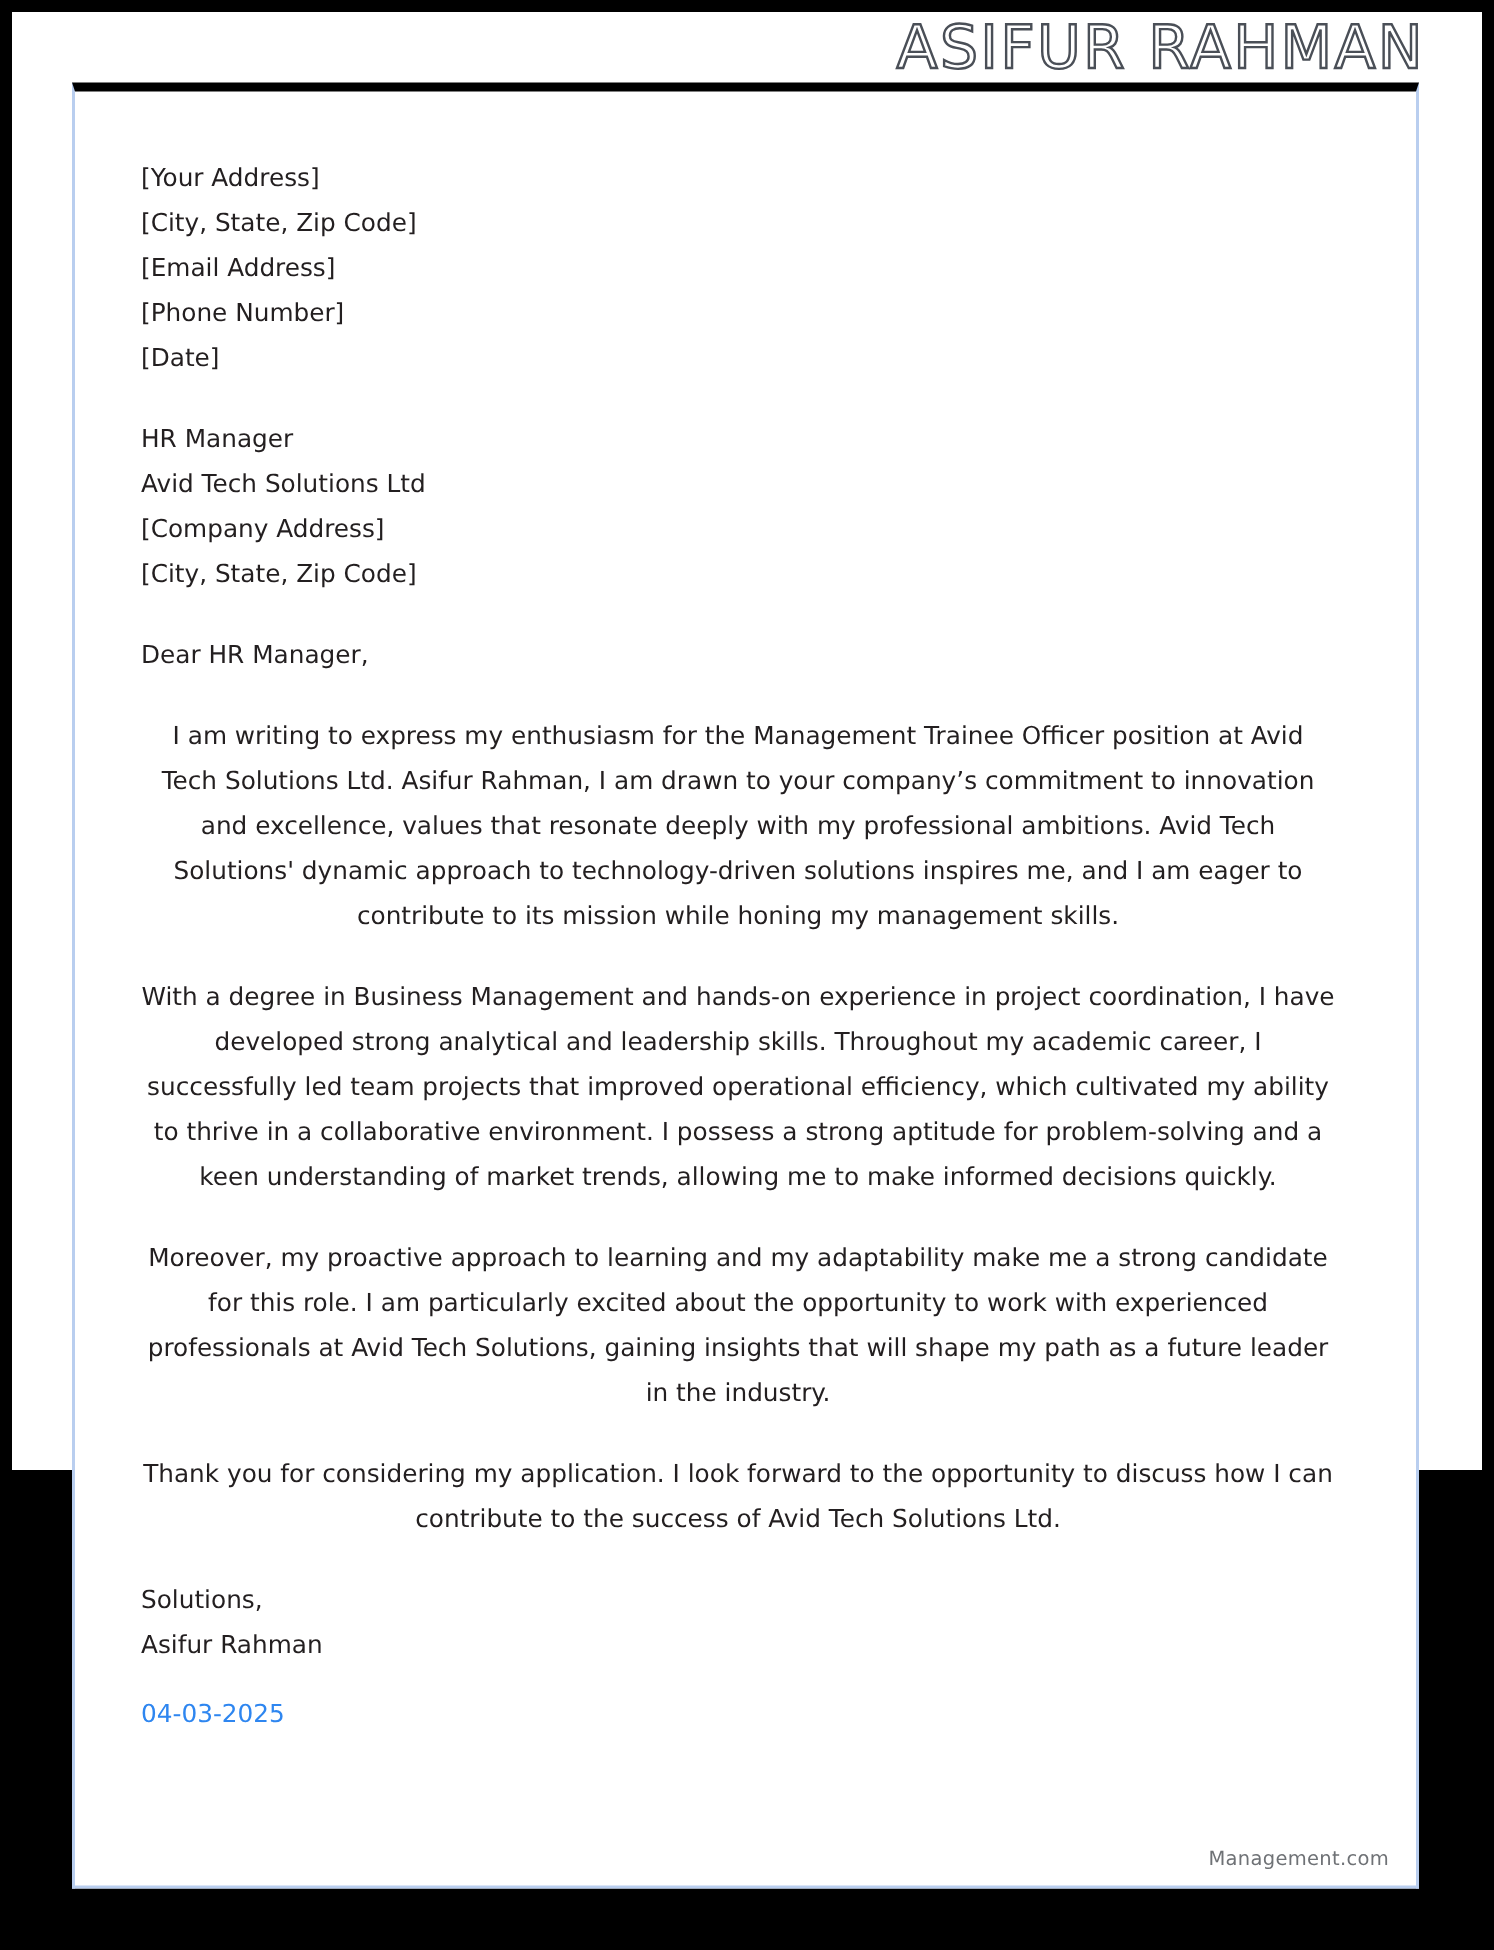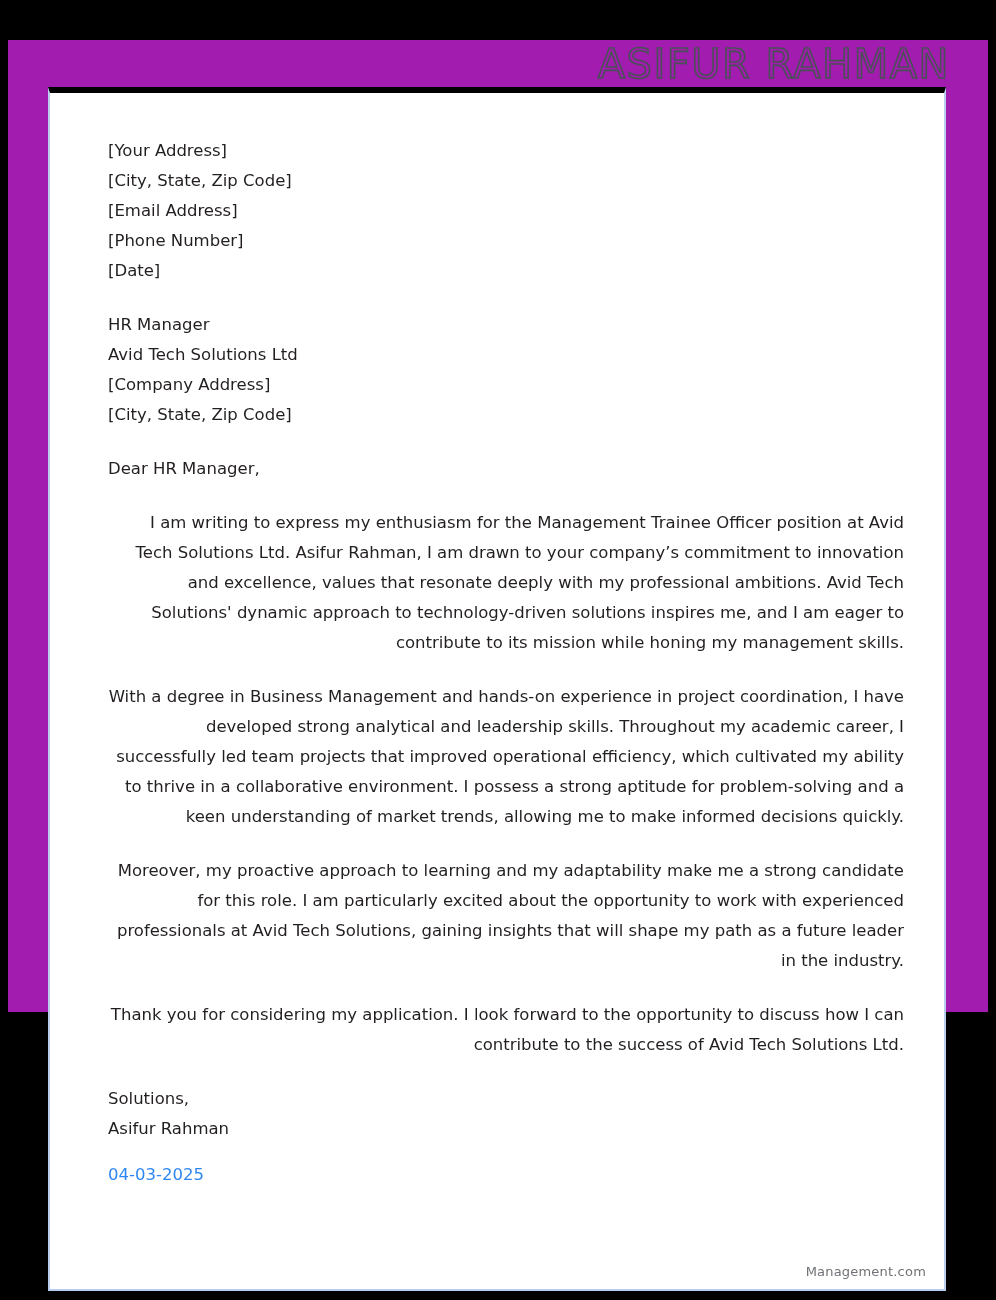--- a/index.html
+++ b/index.html
@@ -14,23 +14,22 @@
     overflow: hidden;
   }
 
   
   .page-frame {
     position: absolute;
     left: 8px;
     top: 8px;
     width: 980px;
     height: 972px;
-    background: #a21caf;
+    background: #ffffff;
     box-sizing: border-box;
-    margin-top: 32px;
   }
 
   
   .header-band {
     position: absolute;
     left: 0;
     top: 0;
     width: 980px;
     height: 47px;
     display: flex;
@@ -63,40 +62,40 @@
     background: #ffffff;
     border-top: 6px solid #000000;
     border-left: 2px solid #b9ceef;
     border-right: 2px solid #b9ceef;
     border-bottom: 2px solid #b9ceef;
     box-sizing: border-box;
   }
 
   .letter-body {
     position: absolute;
-    left: 58px;
+    left: 44px;
     top: 43px;
     width: 796px;
   }
 
   .block {
     margin: 0 0 24px 0;
   }
 
   .line,
   .para {
     font-family: "DejaVu Sans", sans-serif;
     font-size: 16.5px;
     line-height: 30px;
     color: #231f20;
     margin: 0;
   }
 
   .para {
-    text-align: right;
+    text-align: center;
   }
 
   .sig-block .line {
     margin: 0;
   }
 
   .doc-date {
     font-family: "DejaVu Sans", sans-serif;
     font-size: 16.5px;
     line-height: 30px;

